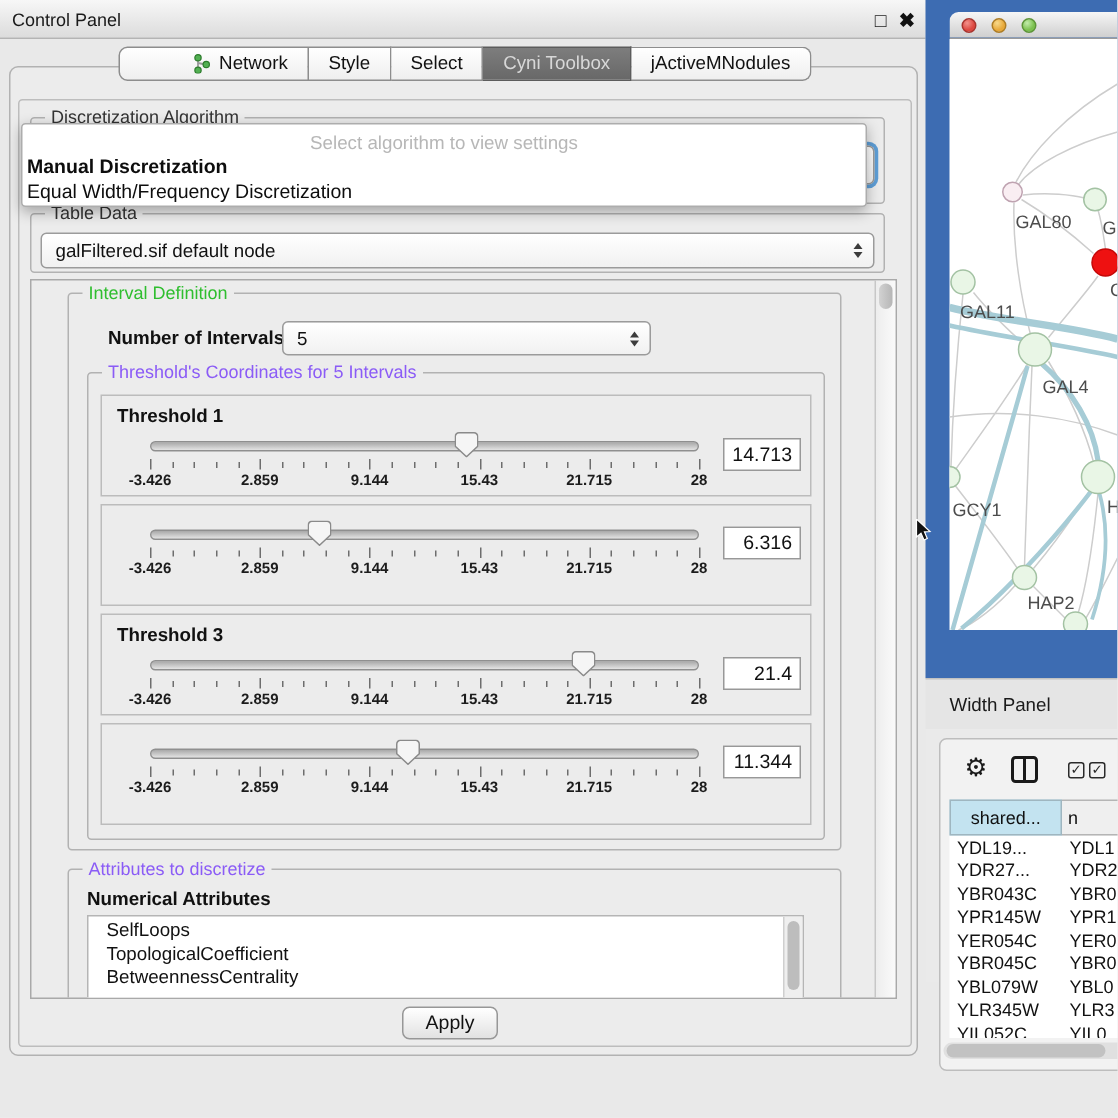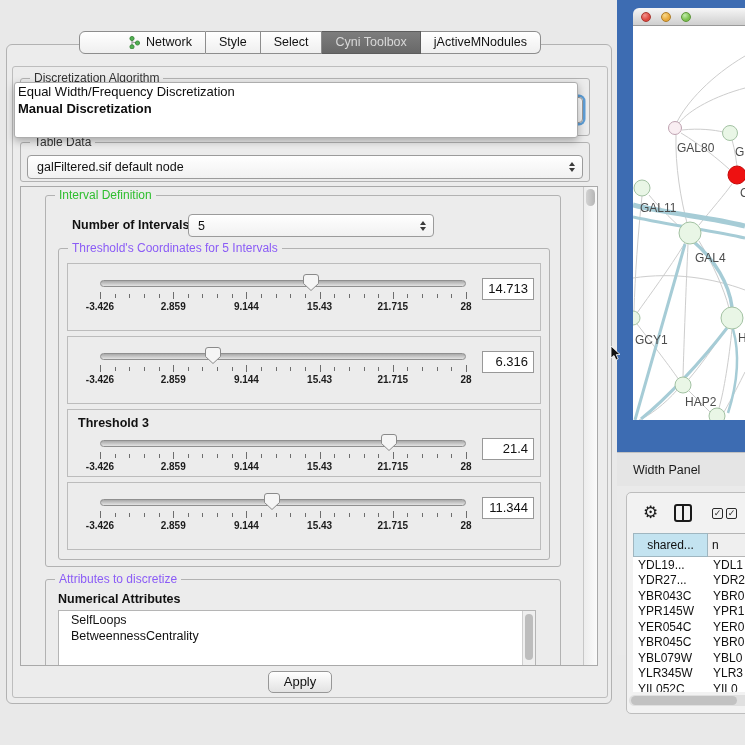--- a/index.html
+++ b/index.html
@@ -146,20 +146,27 @@
   .hsb { position:absolute; left:2px; top:202px; width:126px; height:11px;
     background:#e0e0e0; border-radius:6px; }
   .hsb .thumb3 { position:absolute; left:2px; top:1px; width:106px; height:9px;
     background:#c2c2c2; border-radius:5px; }
 </style>
 </head>
 <body>
 
 <div style="position:absolute;left:0;top:0;width:620px;height:745px;">
 
+  <div class="panel-titlebar">
+    <span class="panel-title">Control Panel</span>
+    <span class="tb-icons">
+      <span class="float-ic">□</span>
+      <span class="close-ic">✖</span>
+    </span>
+  </div>
 
   <div class="outer-panel"></div>
 
   <div class="tabbar top">
     <div class="tab">
       <svg width="13" height="13" viewBox="0 0 13 13">
         <line x1="4" y1="3" x2="4" y2="11" class="net-icon-line"></line>
         <line x1="4" y1="6" x2="9" y2="7" class="net-icon-line"></line>
         <circle cx="4" cy="2.5" r="2.1" fill="#52b052" stroke="#2e7d2e" stroke-width="0.8"></circle>
         <circle cx="4" cy="10.8" r="2.1" fill="#52b052" stroke="#2e7d2e" stroke-width="0.8"></circle>
@@ -187,22 +194,23 @@
     <span class="gtitle dark">Discretization Algorithm</span>
     <div class="combo focus algo-combo">
       <span class="spin">
           <span class="up"></span>
           <span class="dn"></span>
         </span>
     </div>
   </div>
 
   <div class="popup">
+    <div class="prompt">Select algorithm to view settings</div>
+    <div class="opt boldopt">Manual Discretization</div>
     <div class="opt">Equal Width/Frequency Discretization</div>
-    <div class="opt boldopt">Manual Discretization</div>
   </div>
 
   <div class="group td-group">
     <span class="gtitle dark">Table Data</span>
     <div class="combo td-combo">
       <span>galFiltered.sif default node</span>
       <span class="spin">
           <span class="up"></span>
           <span class="dn"></span>
         </span>
@@ -219,20 +227,21 @@
         <span class="spin">
             <span class="up"></span>
             <span class="dn"></span>
           </span>
       </div>
 
       <div class="group coords-group">
         <span class="gtitle blue">Threshold's Coordinates for 5 Intervals</span>
         <div>
             <div class="threshold-panel">
+    <div class="t-label">Threshold 1</div>
     <div class="t-row">
       <div class="slider">
         <div class="track"></div>
         <div class="thumb" style="left: calc(57.7197% - 8px);">
           <svg width="16" height="17" viewBox="0 0 16 17">
             <path d="M3,0.5 h10 a2.5,2.5 0 0 1 2.5,2.5 v6.5 l-7.5,7 -7.5,-7 v-6.5 a2.5,2.5 0 0 1 2.5,-2.5 z" fill="#f5f5f5" stroke="#8a8a8a" stroke-width="1"></path>
           </svg>
         </div>
         <div class="ticks">
                     <span class="tick major" style="left: 0%;"></span>
@@ -427,20 +436,21 @@
     </div>
 
     <div class="group attr-group">
       <span class="gtitle blue">Attributes to discretize</span>
       <span class="attr-label">Numerical Attributes</span>
       <div class="attr-list">
         <div class="list-vsb">
             <div class="thumb2"></div>
           </div>
       <div class="list-item">SelfLoops</div>
+          <div class="list-item">TopologicalCoefficient</div>
           <div class="list-item">BetweennessCentrality</div>
         </div>
     </div>
 
     <div class="vsb">
       <div class="thumb sp-vthumb"></div>
     </div>
   </div>
 
   <div class="apply-btn">Apply</div>

